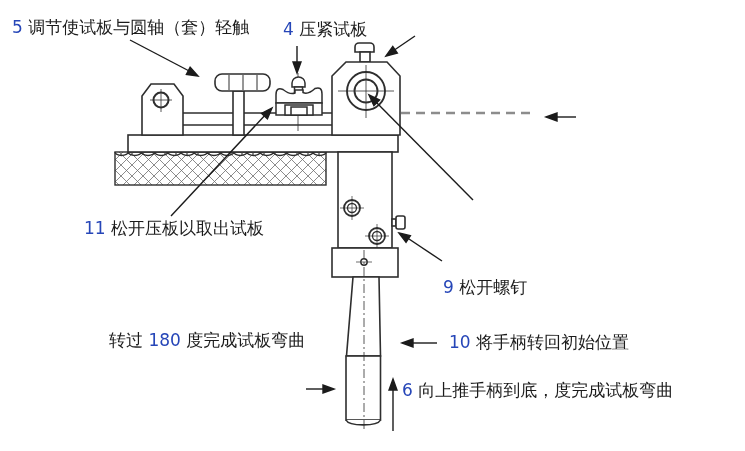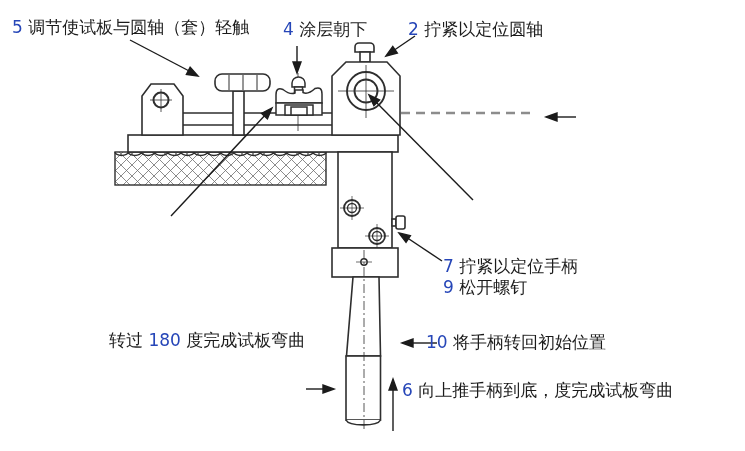--- a/index.html
+++ b/index.html
@@ -146,25 +146,24 @@
         <path d="M0 0 L-11 4 L-11 -4 Z" transform="translate(402,343) rotate(180)"></path>
       </g>
       <g>
         <line x1="393" y1="431" x2="393" y2="385" fill="none"></line>
         <path d="M0 0 L-11 4 L-11 -4 Z" transform="translate(393,379) rotate(-90)"></path>
       </g>
     </g>
   </svg>
 
   <div class="label" style="left:12px;top:17px"><span class="num">5</span><span> 调节使试板与圆轴（套）轻触</span></div>
-  <div class="label" style="left:283px;top:19px"><span class="num">4</span><span> 涂层朝下</span></div>
-  <div class="label" style="left:408px;top:19px"><span class="num">2</span><span> 拧紧以定位圆轴</span></div>
-  <div class="label" style="left:443px;top:256px"><span class="num">7</span><span> 拧紧以定位手柄</span></div>
+  <div class="label" style="left:283px;top:19px"><span class="num">4</span><span> 压紧试板</span></div>
   <div class="label" style="left:443px;top:277px"><span class="num">9</span><span> 松开螺钉</span></div>
+  <div class="label" style="left:84px;top:218px"><span class="num">11</span><span> 松开压板以取出试板</span></div>
   <div class="label" style="left:109px;top:330px">
     <div><span>转过 </span><span class="num">180</span><span> 度完成试板弯曲</span></div>
   </div>
-  <div class="label" style="left:426px;top:332px"><span class="num">10</span><span> 将手柄转回初始位置</span></div>
+  <div class="label" style="left:449px;top:332px"><span class="num">10</span><span> 将手柄转回初始位置</span></div>
   <div class="label" style="left:402px;top:380px">
     <div><span class="num">6</span><span> 向上推手柄到底，度完成试板弯曲</span></div>
   </div>
 
 </div>
 
 </body></html>

